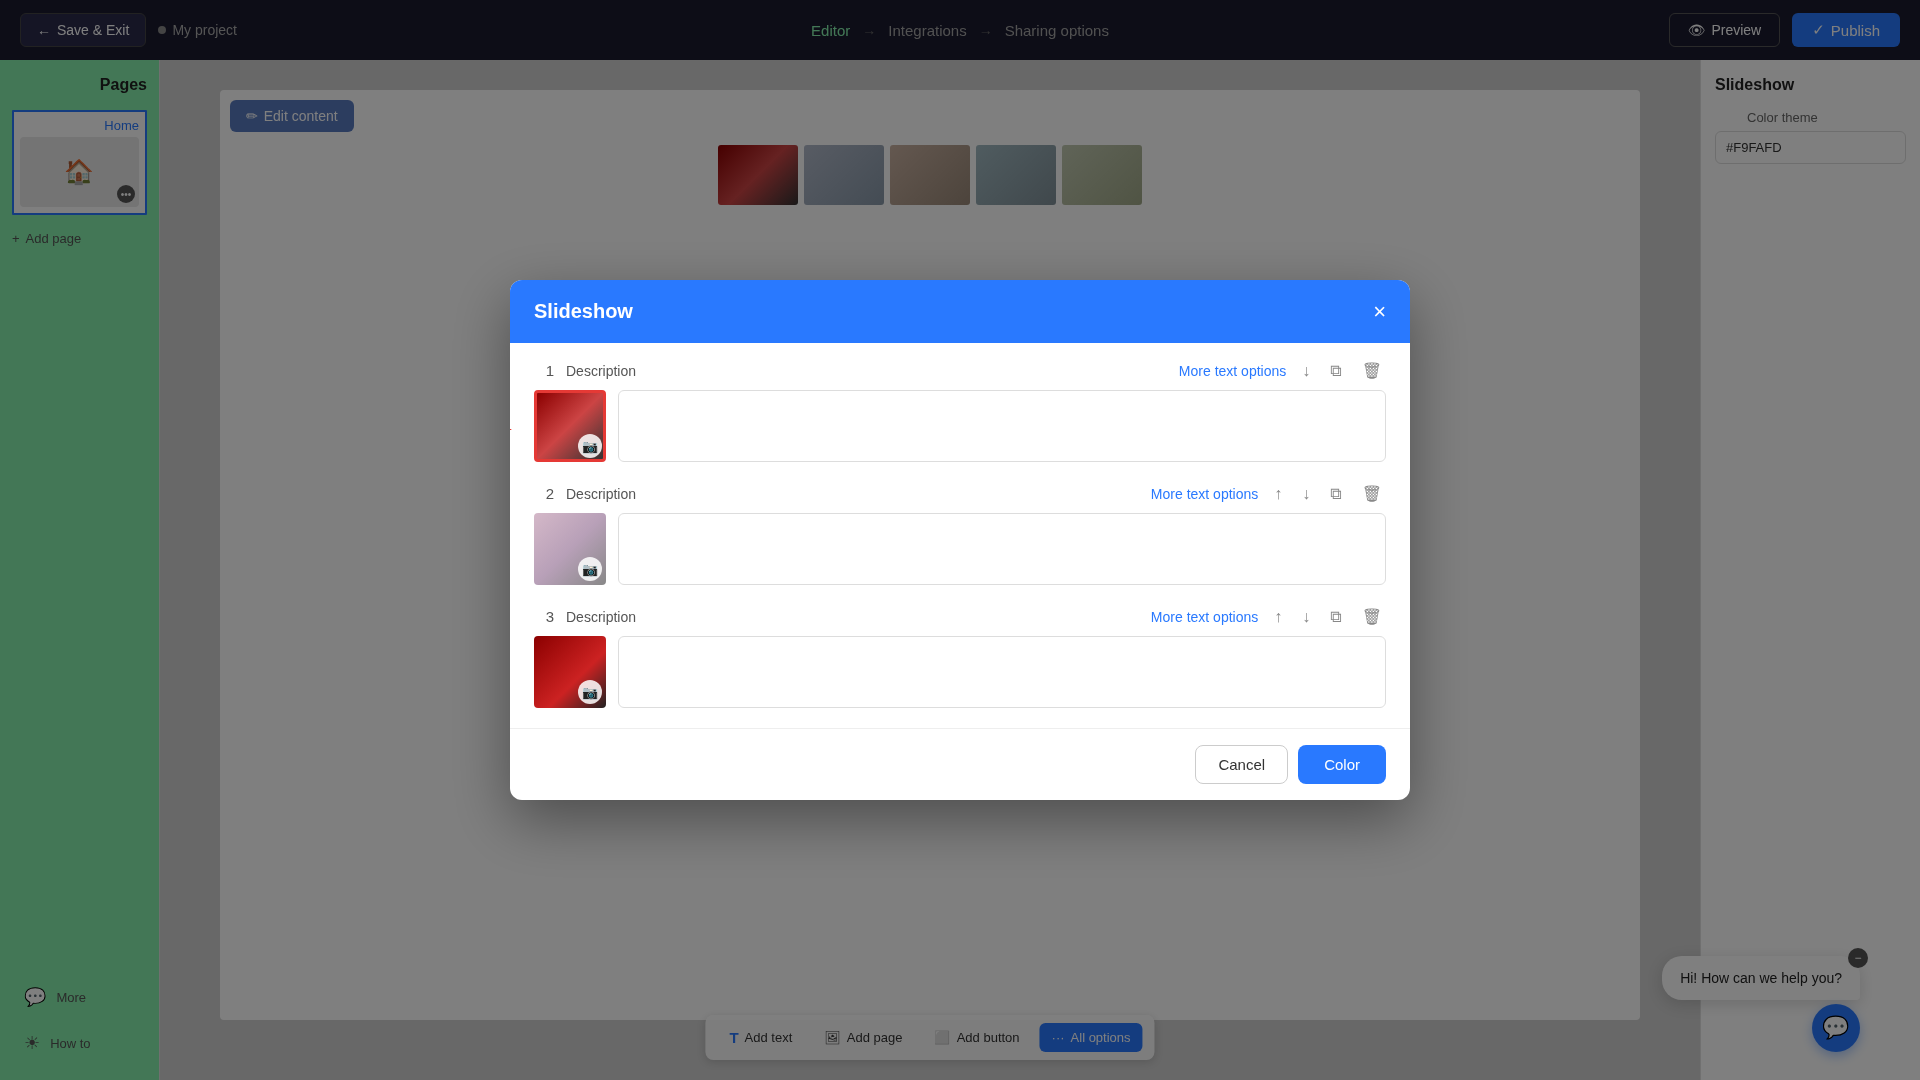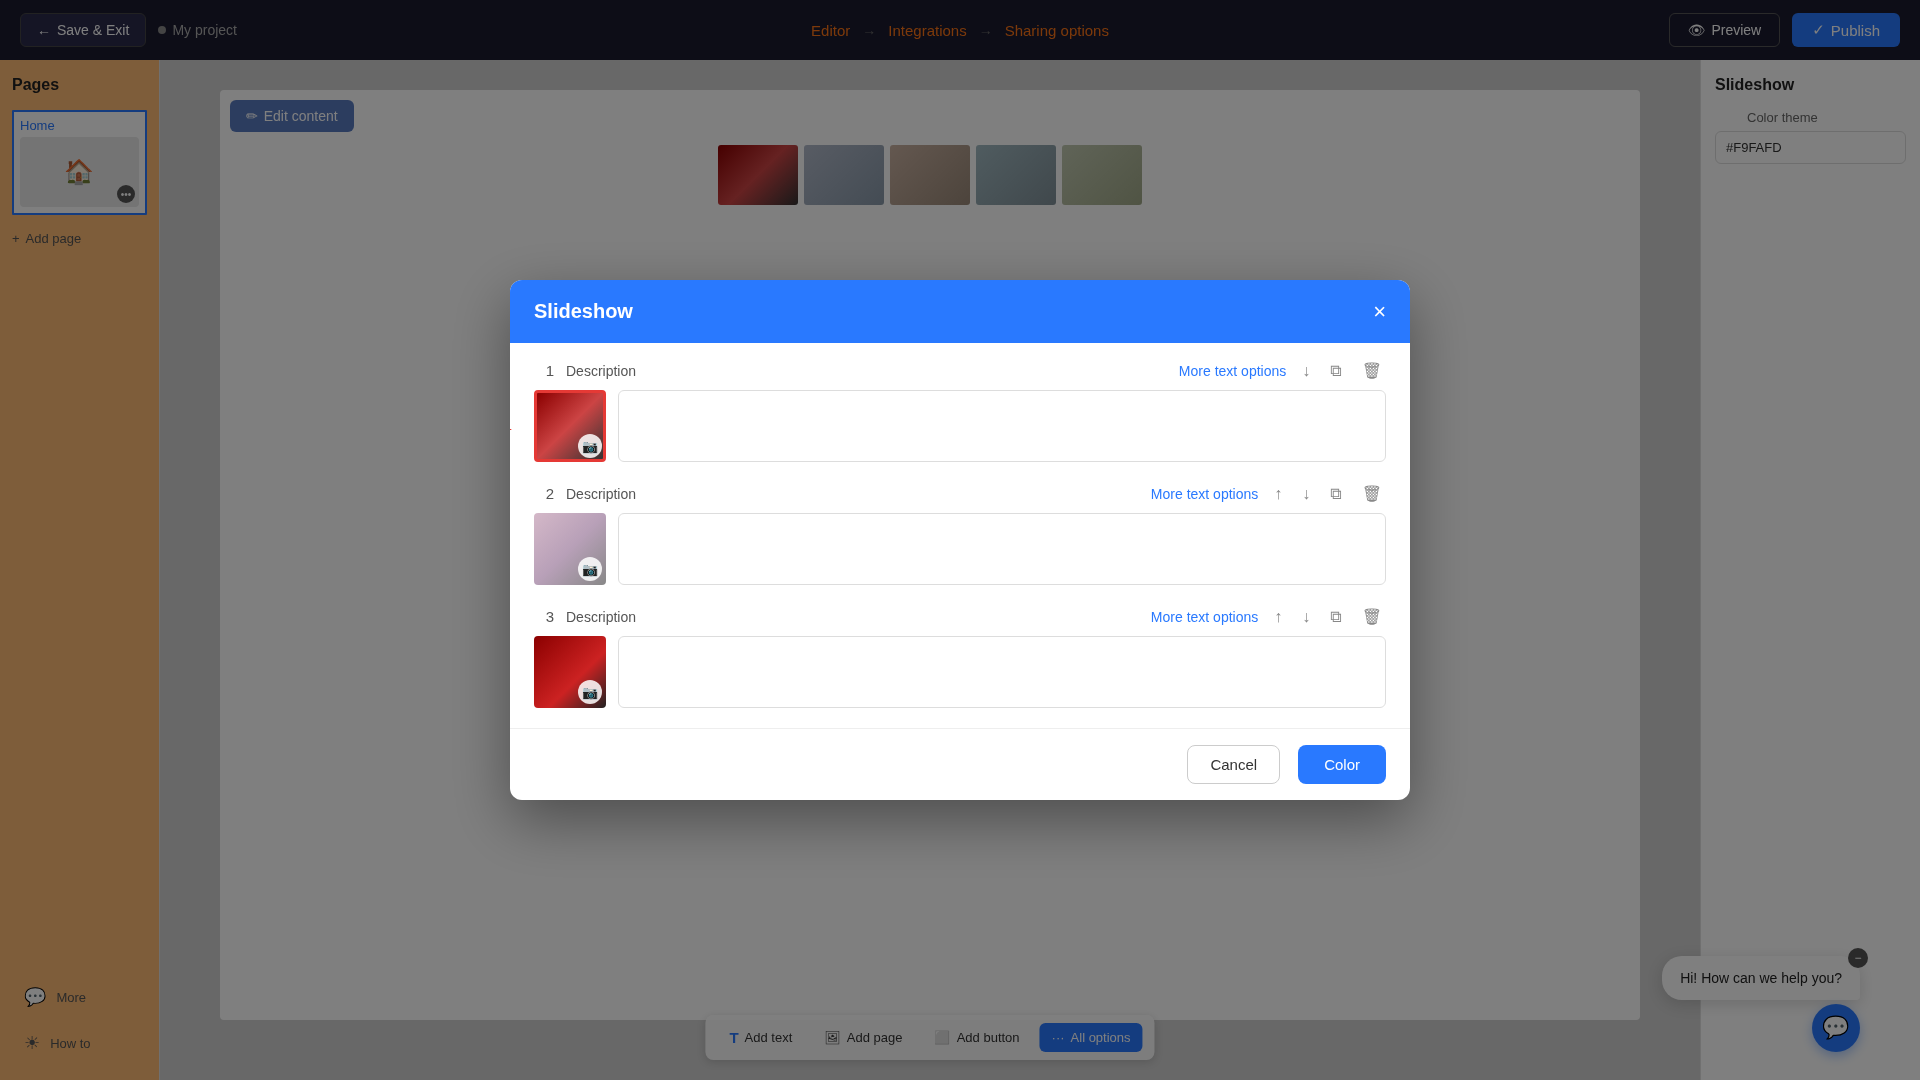--- a/index.html
+++ b/index.html
@@ -25,22 +25,22 @@
       padding: 8px 16px;
       cursor: pointer;
       display: flex;
       align-items: center;
       gap: 6px;
       font-size: 14px;
     }
     .project-name { color: #aaa; font-size: 14px; display: flex; align-items: center; gap: 6px; }
     .dot { width: 8px; height: 8px; background: #888; border-radius: 50%; display: inline-block; }
     .nav-center { display: flex; align-items: center; gap: 12px; position: absolute; left: 50%; transform: translateX(-50%); }
-    .nav-step { font-size: 15px; color: #f97316; }
-    .nav-step.active { color: #f97316; }
+    .nav-step { font-size: 15px; color: #a3a3a3; }
+    .nav-step.active { color: #86efac; }
     .nav-arrow { color: #666; font-size: 14px; }
     .nav-right { display: flex; align-items: center; gap: 12px; }
     .preview-btn {
       background: transparent;
       color: #fff;
       border: 1px solid #555;
       border-radius: 6px;
       padding: 8px 18px;
       cursor: pointer;
       display: flex;
@@ -64,23 +64,24 @@
 
     
     .main-layout {
       display: flex;
       height: calc(1080px - 60px);
     }
 
     
     .left-sidebar {
       width: 160px;
-      background: #fdba74;
+      background: #86efac;
       border-right: 1px solid #e0e0e0;
       padding: 16px 12px;
+      text-align: right;
     }
     .sidebar-title { font-size: 16px; font-weight: 600; color: #222; margin-bottom: 16px; }
     .page-card {
       border: 2px solid #2979ff;
       border-radius: 1px;
       padding: 6px;
       margin-bottom: 8px;
       cursor: pointer;
       background: #fff;
     }
@@ -284,21 +285,21 @@
       transform: translateY(-50%);
       font-size: 22px;
       color: #e53935;
     }
 
     
     .modal-footer {
       padding: 16px 24px;
       display: flex;
       justify-content: flex-end;
-      gap: 18px;
+      gap: 10px;
       border-top: 1px solid #eee;
     }
     .cancel-btn {
       background: #fff;
       color: #333;
       border: 1px solid #ccc;
       border-radius: 8px;
       padding: 10px 22px;
       font-size: 15px;
       cursor: pointer;

